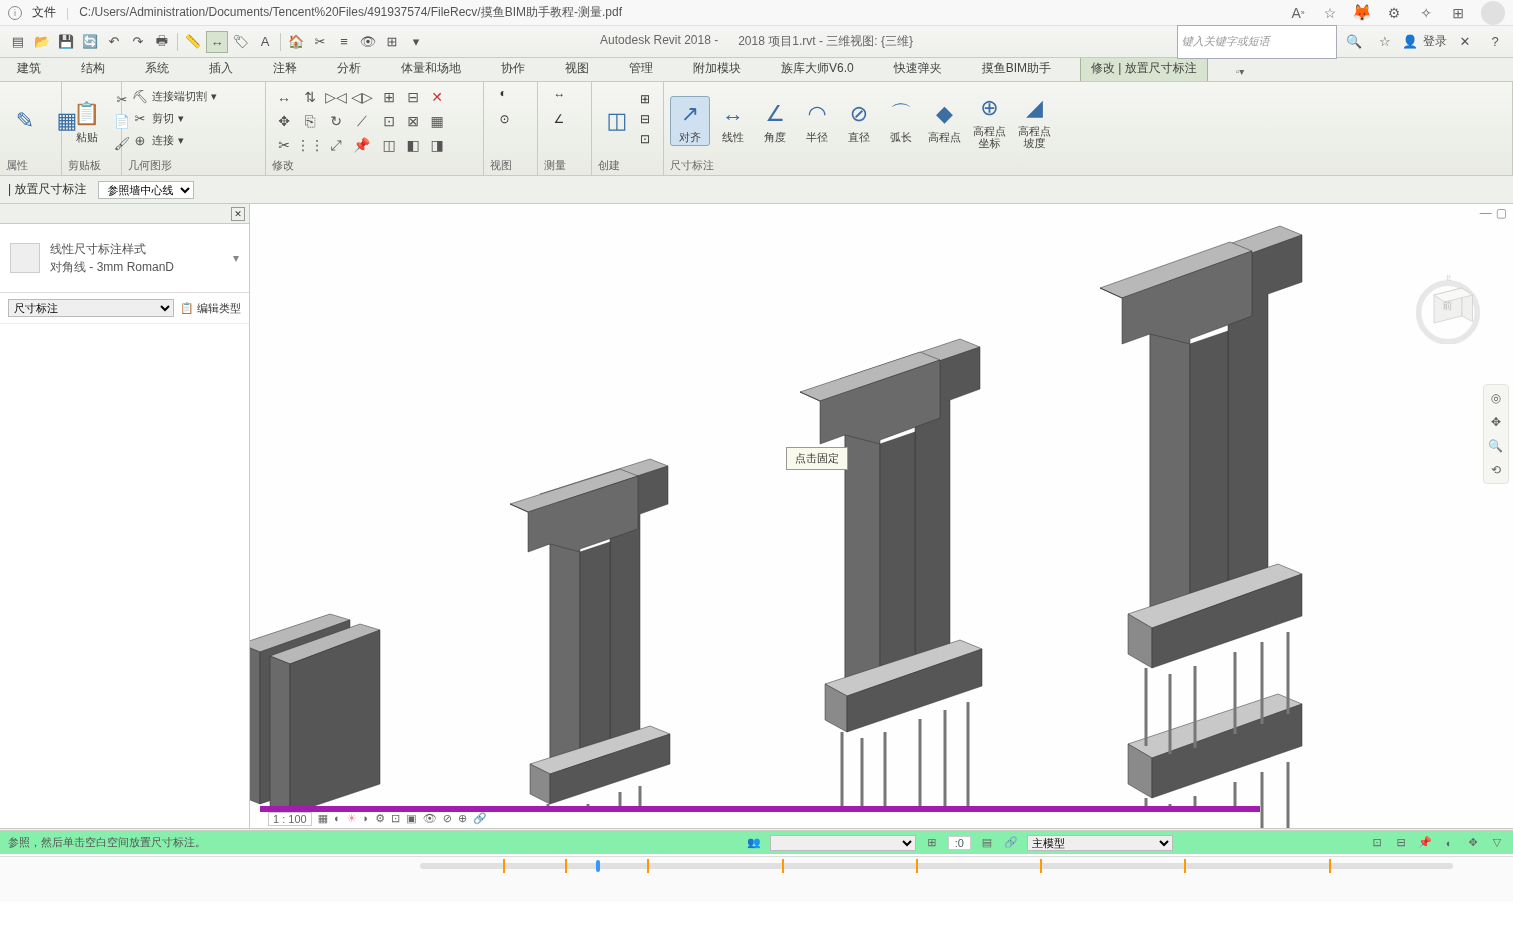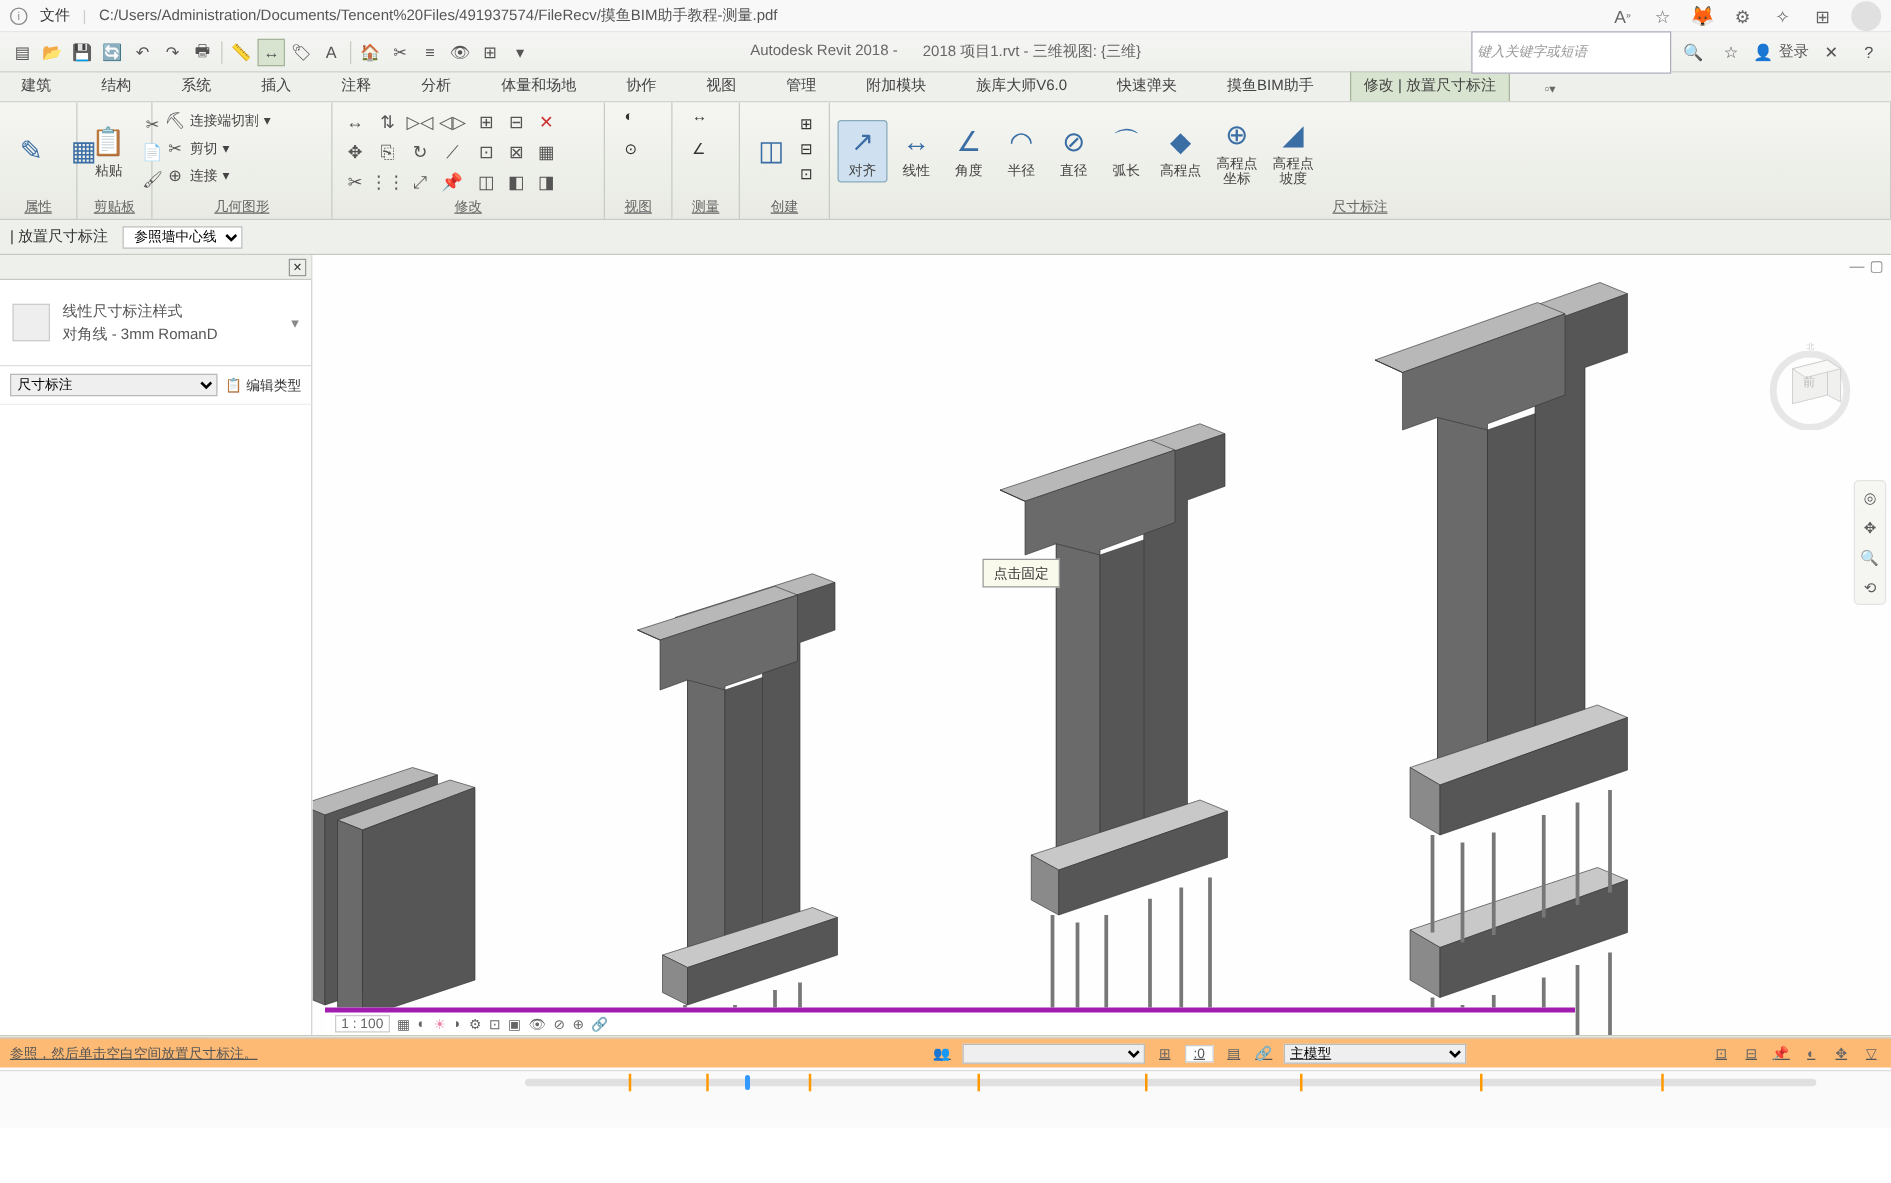--- a/index.html
+++ b/index.html
@@ -28,21 +28,21 @@
 
 .ribbon-tabs { height: 24px; background: #eef0ec; border-bottom: 1px solid #c8cbc4; display: flex; align-items: flex-end; padding-left: 6px; gap: 18px; }
 .rtab { padding: 4px 10px; font-size: 12px; color: #444; cursor: pointer; border: 1px solid transparent; border-bottom: none; }
 .rtab.active { background: #d8e4cf; border-color: #a6b49a; border-radius: 3px 3px 0 0; }
 .rtab-arrow { margin-left: 6px; font-size: 10px; color: #666; padding: 4px; }
 
 
 .ribbon { height: 94px; background: linear-gradient(#f5f6f2, #e8eae3); border-bottom: 1px solid #c8cbc4; display: flex; align-items: stretch; }
 .rgroup { border-right: 1px solid #c8cbc4; display: flex; flex-direction: column; padding: 4px 6px 2px 6px; }
 .rgroup-body { flex: 1; display: flex; align-items: center; gap: 4px; }
-.rgroup-label { text-align: center; font-size: 11px; color: #666; padding-top: 2px; text-decoration: underline; }
+.rgroup-label { font-size: 11px; color: #666; padding-top: 2px; }
 .big-btn { display: flex; flex-direction: column; align-items: center; justify-content: center; gap: 2px; padding: 2px 4px; cursor: pointer; min-width: 38px; }
 .big-btn .ico { width: 30px; height: 30px; display: flex; align-items: center; justify-content: center; font-size: 22px; color: #3a6ea5; }
 .big-btn .lbl { font-size: 11px; color: #444; text-align: center; line-height: 1.1; }
 .big-btn.active { background: #cfe0f0; border: 1px solid #8ab; border-radius: 3px; }
 .small-col { display: flex; flex-direction: column; gap: 2px; }
 .small-btn { display: flex; align-items: center; gap: 4px; padding: 2px 4px; cursor: pointer; font-size: 11px; color: #444; }
 .small-btn .ico { width: 16px; height: 16px; display: flex; align-items: center; justify-content: center; font-size: 13px; color: #555; }
 .icon-grid-3 { display: grid; grid-template-columns: repeat(3, 22px); grid-auto-rows: 22px; gap: 2px; }
 .icon-grid-3 .gi { display: flex; align-items: center; justify-content: center; cursor: pointer; color: #555; font-size: 14px; }
 
@@ -83,26 +83,26 @@
 .vc-face { fill: #f0f0ee; stroke: #ccc; stroke-width: 1; }
 .vc-text { font-size: 14px; fill: #bbb; }
 .vc-ring { fill: none; stroke: #ddd; stroke-width: 8; opacity: 0.7; }
 .vc-card { fill: #ccc; font-size: 9px; }
 
 
 .doc-tabs { height: 24px; background: #eef0ec; border-top: 1px solid #c8cbc4; display: flex; align-items: center; padding-left: 4px; }
 .doc-tab { padding: 3px 10px; border: 1px solid #c8cbc4; border-bottom: none; background: #fff; font-size: 11px; margin-right: 2px; cursor: pointer; }
 
 
-.view-ctrl { height: 22px; display: flex; align-items: center; padding: 0 8px; gap: 6px; border-top: 4px solid #a21caf; font-size: 11px; color: #666; }
+.view-ctrl { height: 22px; display: flex; align-items: flex-start; padding: 0 8px; gap: 6px; border-top: 6px solid #a21caf; font-size: 11px; color: #666; }
 .view-ctrl .vc-item { cursor: pointer; display: flex; align-items: center; gap: 2px; }
 .view-ctrl .scale { border: 1px solid #ccc; padding: 0 4px; }
 
 
-.status-bar { height: 24px; background: #fdba74; border-top: 1px solid #c8cbc4; display: flex; align-items: center; padding: 0 8px; font-size: 11px; color: #555; text-decoration: underline; }
+.status-bar { height: 24px; background: #86efac; border-top: 1px solid #c8cbc4; display: flex; align-items: center; padding: 0 8px; font-size: 11px; color: #555; }
 .status-bar .right { margin-left: auto; display: flex; align-items: center; gap: 8px; }
 .status-bar .tool-ico { width: 16px; height: 16px; color: #666; cursor: pointer; display: flex; align-items: center; justify-content: center; }
 .status-bar select { font-size: 11px; border: 1px solid #bbb; width: 146px; }
 .status-bar .val { border: 1px solid #ccc; padding: 0 6px; background: #fff; }
 
 
 .timeline { height: 46px; border-top: 1px solid #ddd; background: #fafafa; position: relative; }
 .tl-track { position: absolute; top: 6px; left: 420px; right: 60px; height: 6px; background: #e0e0e0; border-radius: 3px; }
 .tl-marks { position: absolute; top: 0; left: 0; right: 0; height: 18px; }
 .tl-mark { position: absolute; top: -4px; width: 2px; height: 14px; background: #f90; }

